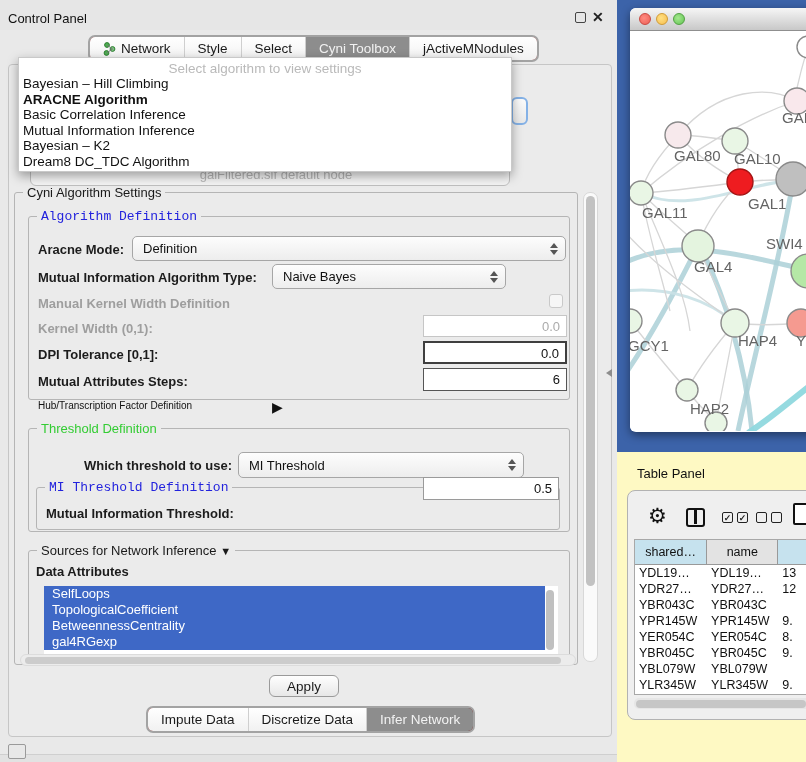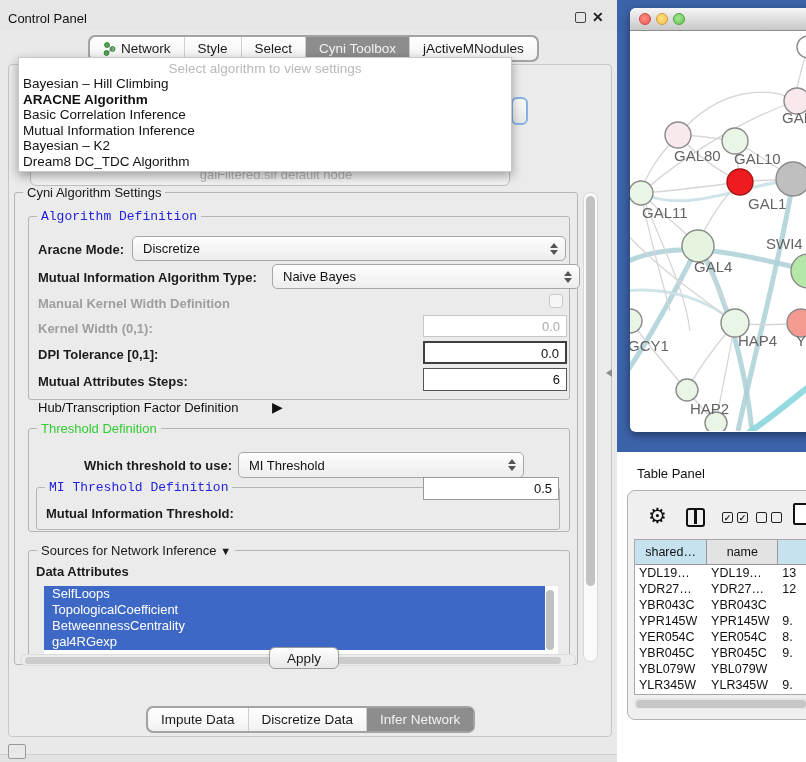--- a/index.html
+++ b/index.html
@@ -30,21 +30,21 @@
   .focus-sliver { position:absolute; left:511px; top:97px; width:17px; height:28px; border:2.5px solid #84b1e6; border-radius:6px; background:linear-gradient(#fbfbfb,#e8e8e8); z-index:6; }
 
   
   .group { position:absolute; border:1px solid #b5b5b5; border-radius:3px; }
   .legend { position:absolute; top:-8px; background:#ebebeb; padding:0 4px; font-size:13px; white-space:nowrap; }
   .legend.blue { color:#2222dd;font-family:Liberation Mono, monospace; }
   .legend.green { color:#33cc33; }
 
   .lbl { position:absolute; font-size:13px; font-weight:bold; color:#1c1c1c; white-space:nowrap; }
   .lbl.dis { color:#9e9e9e; }
-  .plain { position:absolute; font-size:13px; color:#111; white-space:nowrap; }
+  .plain { position:absolute; font-size:10px; color:#111; white-space:nowrap; }
 
   .combo { position:absolute; border:1px solid #a6a6a6; border-radius:5px; background:linear-gradient(#fdfdfd,#ededed); font-size:13px; color:#111; display:flex; align-items:center; }
   .combo .ctext { padding-left:10px; flex:1; }
   .combo .carrows { width:22px; display:flex; flex-direction:column; align-items:center; gap:2px; }
   .tri-up { width:0; height:0; border-left:4px solid transparent; border-right:4px solid transparent; border-bottom:5px solid #555; }
   .tri-dn { width:0; height:0; border-left:4px solid transparent; border-right:4px solid transparent; border-top:5px solid #555; }
 
   .field { position:absolute; background:#ffffff; font-size:13px; text-align:right; padding:3px 6px 0 0; }
   .field.dis { border:1px solid #c6c6c6; color:#ababab; }
   .field.strong { border:2px solid #3f3f3f; color:#111; }
@@ -55,38 +55,38 @@
 
   .attr-list { position:absolute; left:44px; top:586px; width:514px; height:71px; background:#ffffff; overflow:hidden; }
   .attr-item { height:16px; line-height:16px; background:#3e68c6; color:#ffffff; font-size:13px; padding-left:8px; width:501px; }
   .attr-thumb { position:absolute; left:502px; top:4px; width:8px; height:60px; background:#c0c0c0; border-radius:4px; }
 
   .vscroll { position:absolute; left:583px; top:192px; width:15px; height:470px; background:#fafafa; border:1px solid #d8d8d8; border-radius:7px; }
   .vscroll .thumb { position:absolute; left:2px; top:3px; width:9px; height:390px; background:#c2c2c2; border-radius:5px; }
   .hscroll { position:absolute; left:20px; top:654px; width:556px; height:12px; background:#ececec; border-radius:6px; border:1px solid #dcdcdc; }
   .hscroll .thumb { position:absolute; left:4px; top:1.5px; width:536px; height:7px; background:#cccccc; border-radius:4px; }
 
-  .apply-btn { position:absolute; left:269px; top:647px; width:70px; height:22px; border:1px solid #9a9a9a; border-radius:6px; background:linear-gradient(#fefefe,#e7e7e7); font-size:13.5px; text-align:center; padding-top:3px; }
+  .apply-btn { position:absolute; left:269px; top:675px; width:70px; height:22px; border:1px solid #9a9a9a; border-radius:6px; background:linear-gradient(#fefefe,#e7e7e7); font-size:13.5px; text-align:center; padding-top:3px; }
 
   .mini-btn { position:absolute; left:8px; top:744px; width:18px; height:15px; border:1.5px solid #9a9a9a; border-radius:2px; background:#e8e8e8; }
   .bottom-strip { position:absolute; left:0; top:754px; width:617px; height:8px; background:#e2e2e2; border-top:1px solid #cfcfcf; }
   .divider-arrow { position:absolute; left:606px; top:369px; width:0; height:0; border-top:4px solid transparent; border-bottom:4px solid transparent; border-right:6px solid #8d8d8d; }
 
   
   .desktop { position:absolute; left:617px; top:0; width:189px; height:452px; background:#3c63a9; }
   .net-window { position:absolute; left:630px; top:8px; width:190px; height:424px; border-radius:6px; box-shadow:0 3px 10px rgba(0,0,0,.45); overflow:hidden; background:#fff; }
   .net-titlebar { height:23px; background:linear-gradient(#f6f6f6,#c8c8c8); border-bottom:1px solid #8f8f8f; position:relative; }
   .tl { position:absolute; top:5px; width:12px; height:12px; border-radius:50%; }
   .tl.red { left:9px; background:radial-gradient(circle at 4px 4px,#ff8a80,#ec5f55); border:1px solid #c94942; }
   .tl.yellow { left:26px; background:radial-gradient(circle at 4px 4px,#ffe082,#f6bd4e); border:1px solid #cf9b38; }
   .tl.green { left:43px; background:radial-gradient(circle at 4px 4px,#a5e88f,#62c453); border:1px solid #53a043; }
   .net-canvas { width:190px; height:400px; background:#ffffff; }
 
   
-  .table-region { position:absolute; left:617px; top:452px; width:189px; height:310px; background:#ffffff; }
+  .table-region { position:absolute; left:617px; top:452px; width:189px; height:310px; background:#fef9c3; }
   .tp-title { position:absolute; left:20px; top:14px; font-size:13px; color:#111; }
   .tp-box { position:absolute; left:10px; top:38px; width:196px; height:230px; background:#efefef; border:1px solid #b2b2b2; border-radius:8px; }
   .gear-icon { position:absolute; left:20px; top:14px; font-size:21px; color:#111; line-height:21px; }
   .cols-icon { position:absolute; left:58px; top:17px; width:19px; height:19px; border:2.5px solid #111; border-radius:3px; }
   .cols-icon:before { content:""; position:absolute; left:6px; top:0; width:2.5px; height:14px; background:#111; }
   .cb-pair { position:absolute; top:21px; display:flex; gap:4px; }
   .mini-cb { width:11px; height:11px; border:1.5px solid #222; border-radius:2px; font-size:9px; line-height:10px; text-align:center; color:#222; font-weight:bold; }
   .doc-icon { position:absolute; left:165px; top:12px; width:18px; height:22px; border:2.5px solid #111; border-radius:2px; background:#fff; }
   .ttable { position:absolute; left:6px; top:48px; width:182px; height:156px; background:#ffffff; border:1px solid #a8a8a8; overflow:hidden; }
   .thead { display:flex; height:25px; border-bottom:1px solid #999; }
@@ -156,29 +156,29 @@
   <div class="group" style="left:14px; top:192px; width:564px; height:473px;">
     <span class="legend" style="left:8px; color:#1a1a1a;">Cyni Algorithm Settings</span>
   </div>
 
   <div class="group" style="left:28px; top:216px; width:542px; height:184px;">
     <span class="legend blue" style="left:8px;">Algorithm Definition</span>
   </div>
 
   <span class="lbl" style="left:38px; top:242px;">Aracne Mode:</span>
   <div class="combo" style="left:132px; top:236px; width:434px; height:25px;">
-    <span class="ctext">Discretize</span>
+    <span class="ctext">Definition</span>
     <span class="carrows">
         <span class="tri-up"></span>
         <span class="tri-dn"></span>
       </span>
   </div>
 
   <span class="lbl" style="left:38px; top:270px;">Mutual Information Algorithm Type:</span>
-  <div class="combo" style="left:272px; top:264px; width:308px; height:25px;">
+  <div class="combo" style="left:272px; top:264px; width:234px; height:25px;">
     <span class="ctext">Naive Bayes</span>
     <span class="carrows">
         <span class="tri-up"></span>
         <span class="tri-dn"></span>
       </span>
   </div>
 
   <span class="lbl dis" style="left:38px; top:296px;">Manual Kernel Width Definition</span>
   <div class="checkbox" style="left:549px; top:294px;"></div>
 

